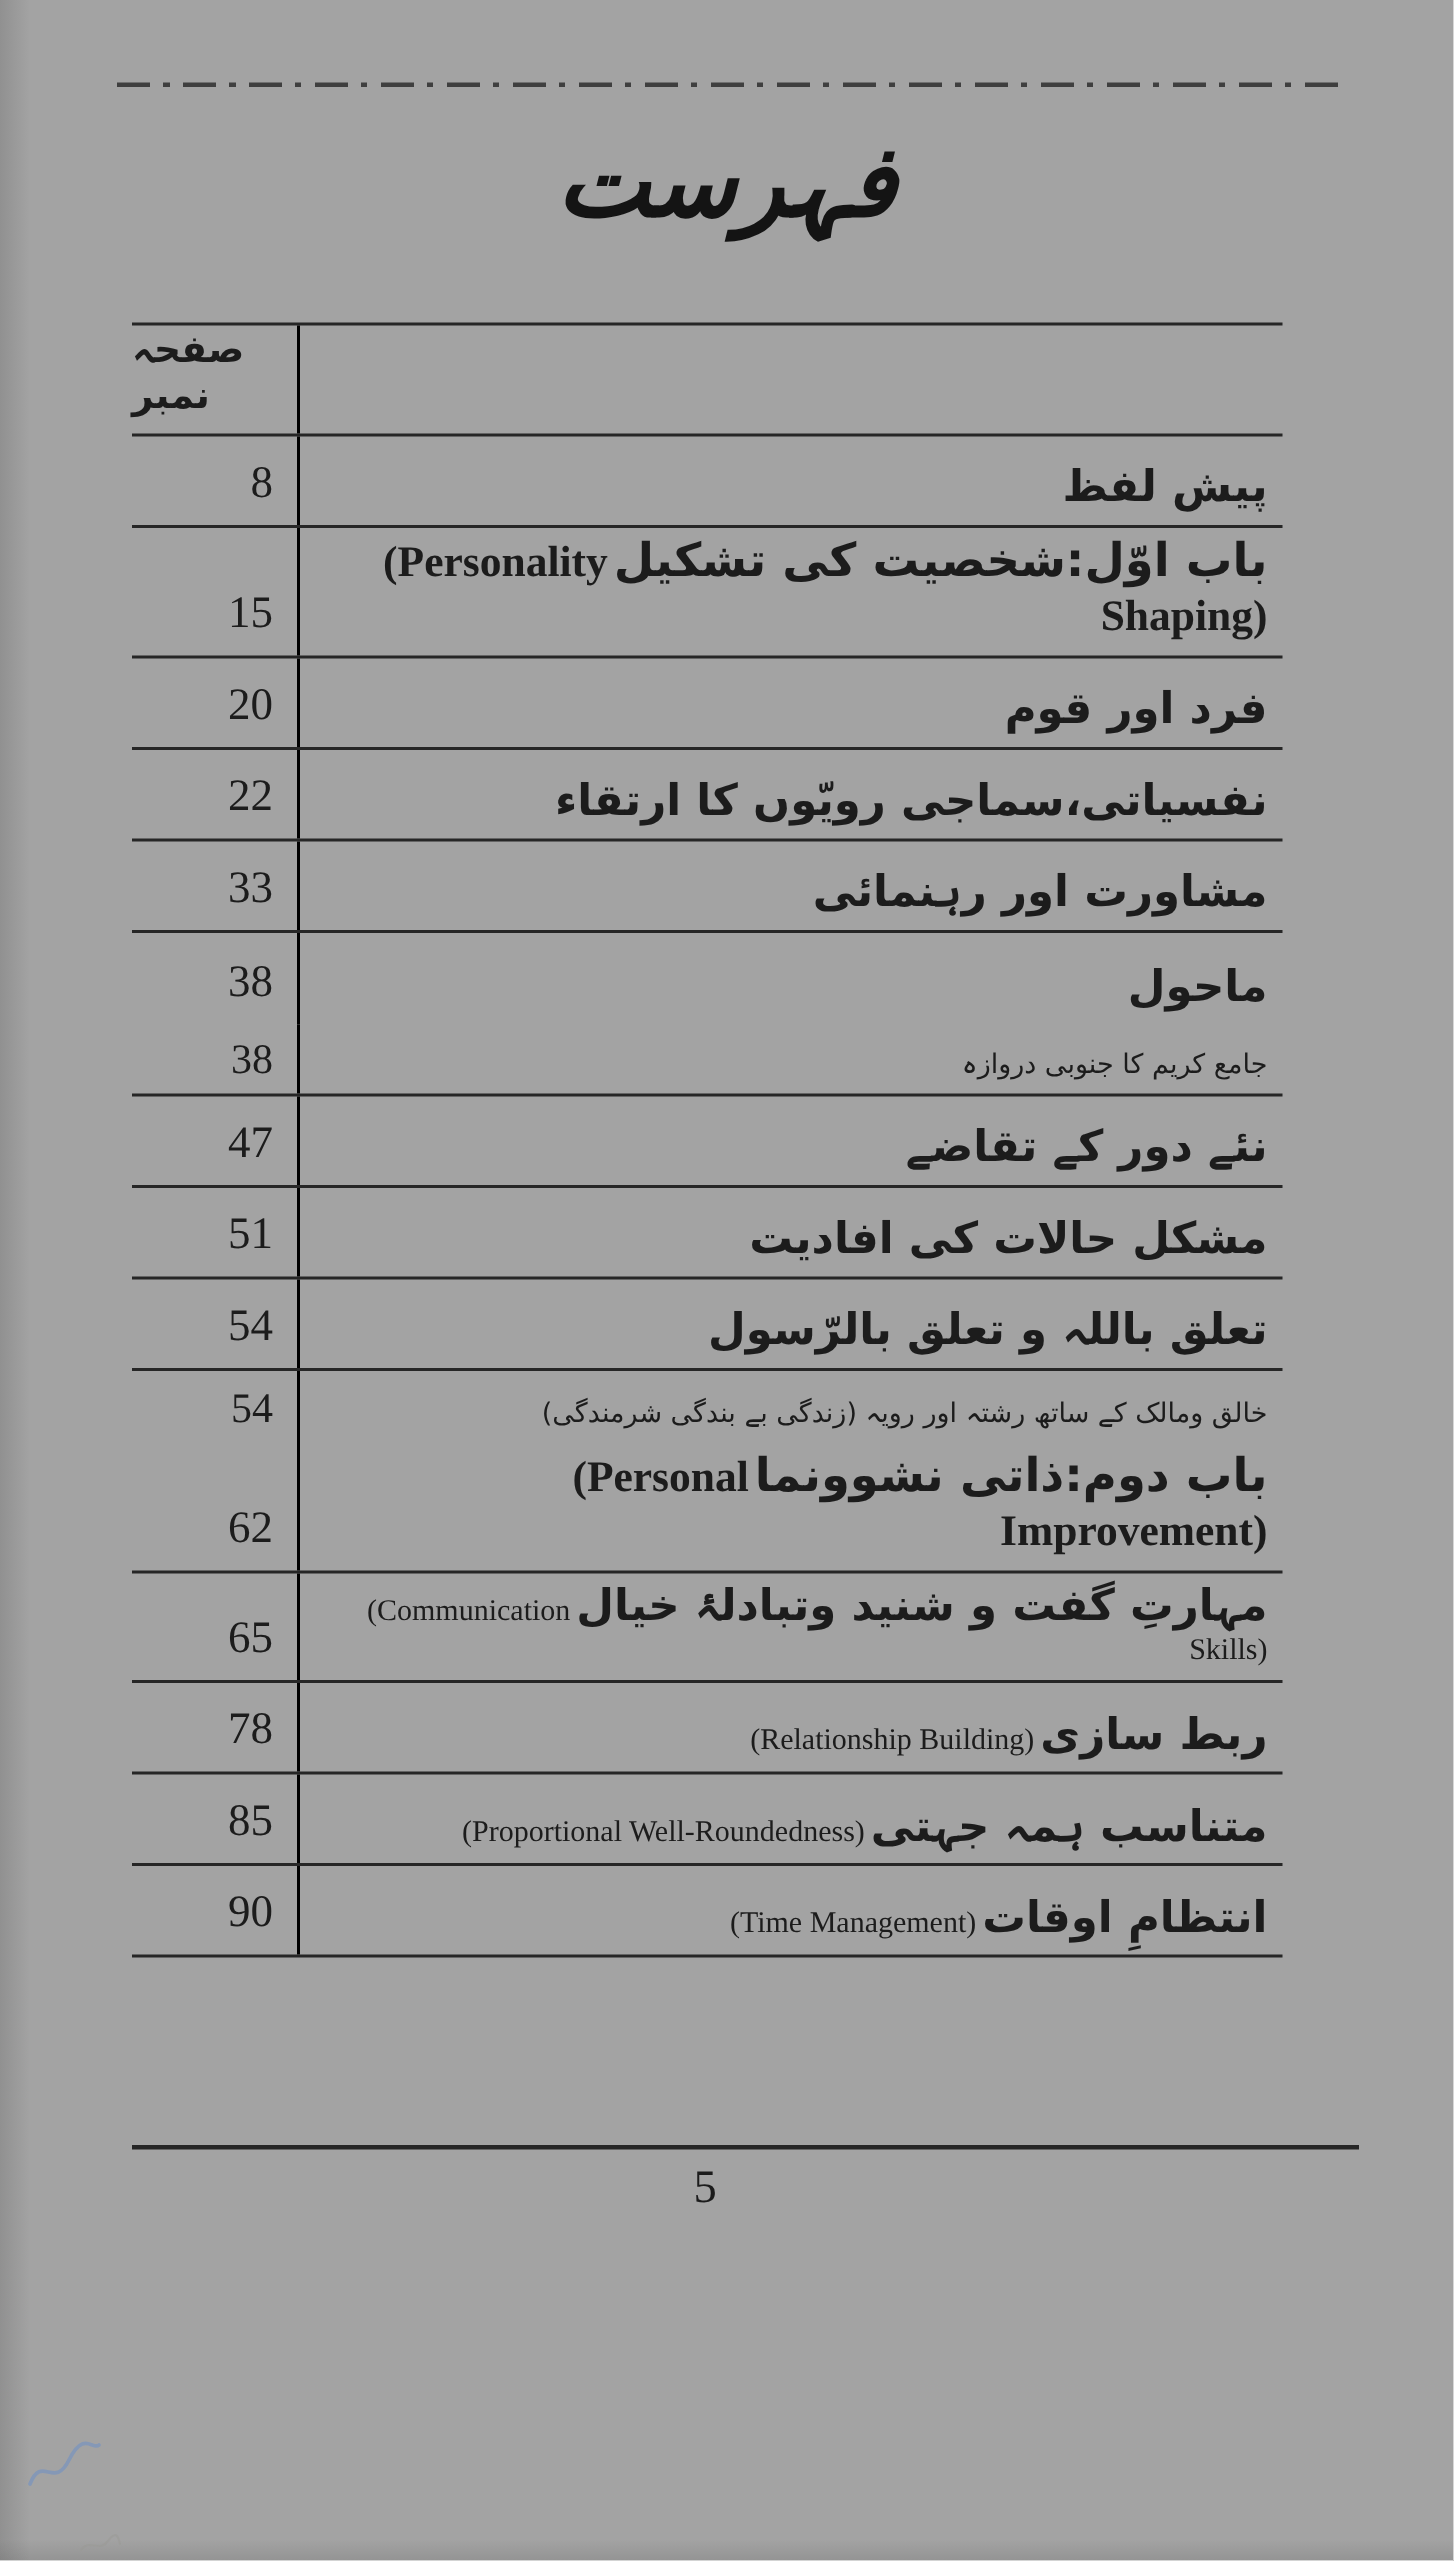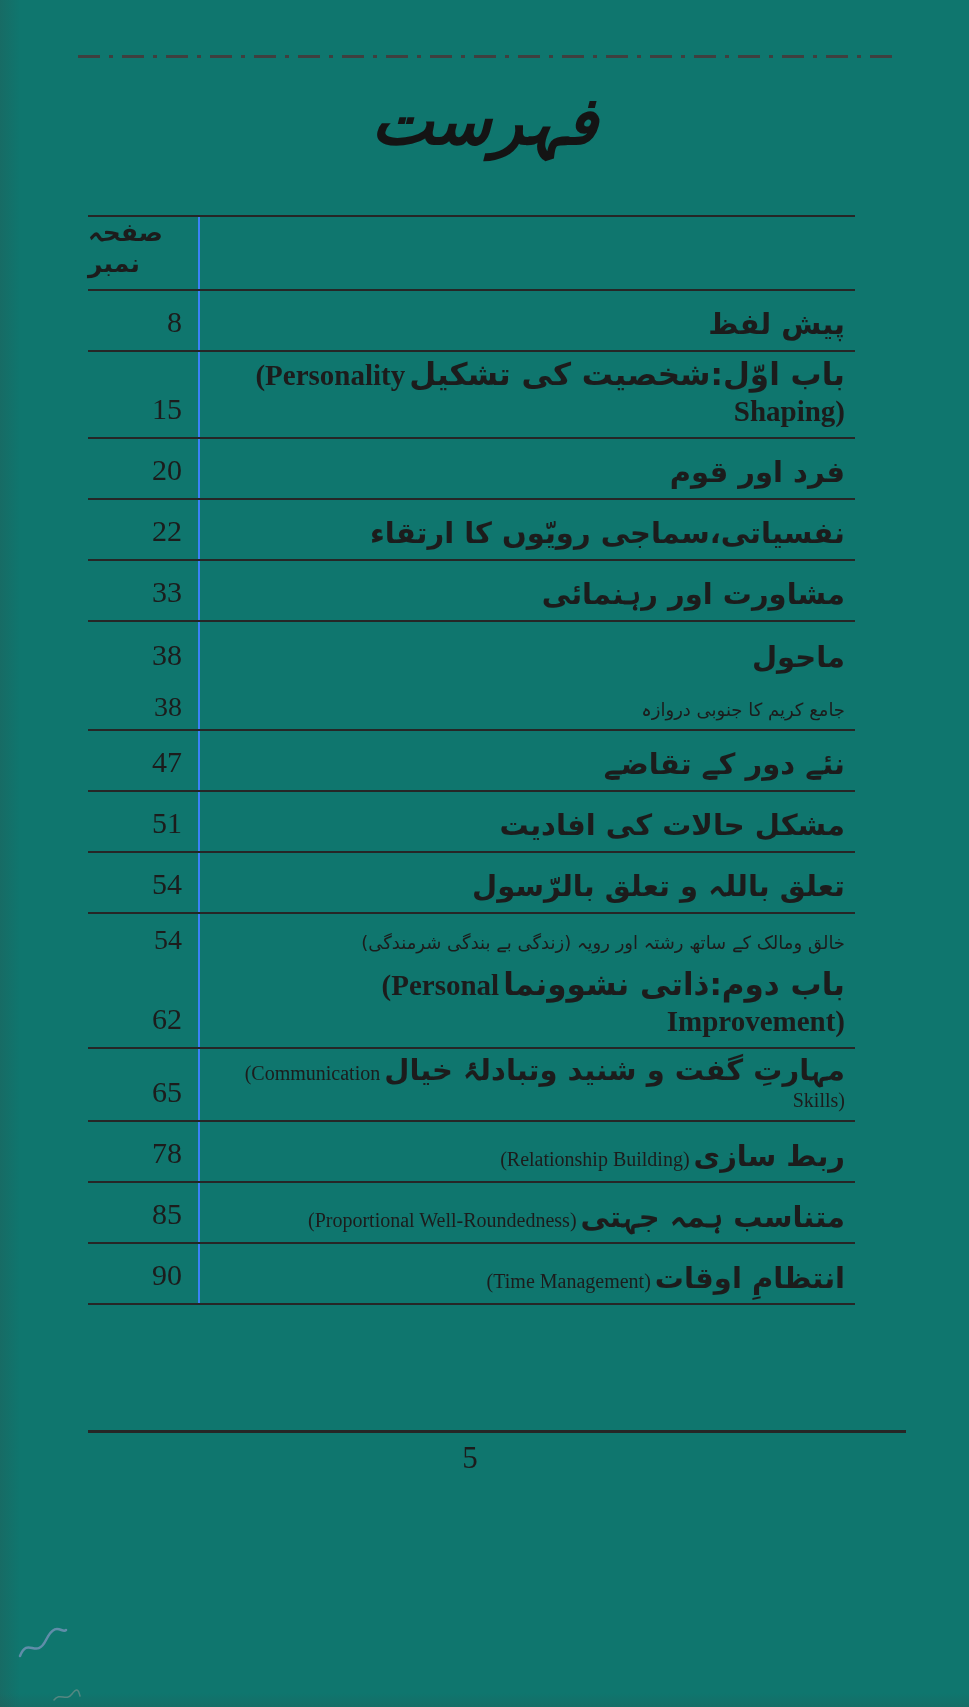--- a/index.html
+++ b/index.html
@@ -1,21 +1,21 @@
 <!DOCTYPE html>
 <html><head>
 <meta charset="utf-8">
 <style>
   * { margin:0; padding:0; box-sizing:border-box; }
   html,body { background:#ffffff; }
   .page {
     position:relative;
     width:969px; height:1707px;
     margin:0 auto;
-    background:#0f766e;
+    background:#a3a3a3;
     overflow:hidden;
     color:#1c1c1c;
     font-family:"Liberation Serif","DejaVu Sans",serif;
   }
   .edge-left {
     position:absolute; left:0; top:0; bottom:0; width:20px;
     background:linear-gradient(90deg, rgba(60,60,60,.18), rgba(60,60,60,0));
   }
   .edge-bottom {
     position:absolute; left:0; right:0; bottom:0; height:14px;
@@ -39,21 +39,21 @@
     position:absolute; left:88px; top:215px; width:767px;
     border-top:2px solid #262626;
   }
   .row { display:flex; min-height:61px; line-height:1.25; }
   .row.bb { border-bottom:2px solid #262626; }
   .row.header { min-height:54px; }
   .row.chapter { min-height:69px; }
   .row.sub { min-height:48px; }
   .cell-num {
     width:112px; flex:0 0 112px;
-    border-right:2px solid #3b82f6;
+    border-right:2px solid #000000;
     display:flex; align-items:flex-end; justify-content:flex-end;
     padding:0 16px 9px 0;
     font-family:"Liberation Serif",serif;
     font-size:30px;
   }
   .row.sub .cell-num { font-size:28px; padding-bottom:5px; }
   .row.header .cell-num {
     justify-content:center; padding:0 4px 9px 0;
     font-family:"DejaVu Sans",sans-serif;
     font-size:25px; font-weight:600;

